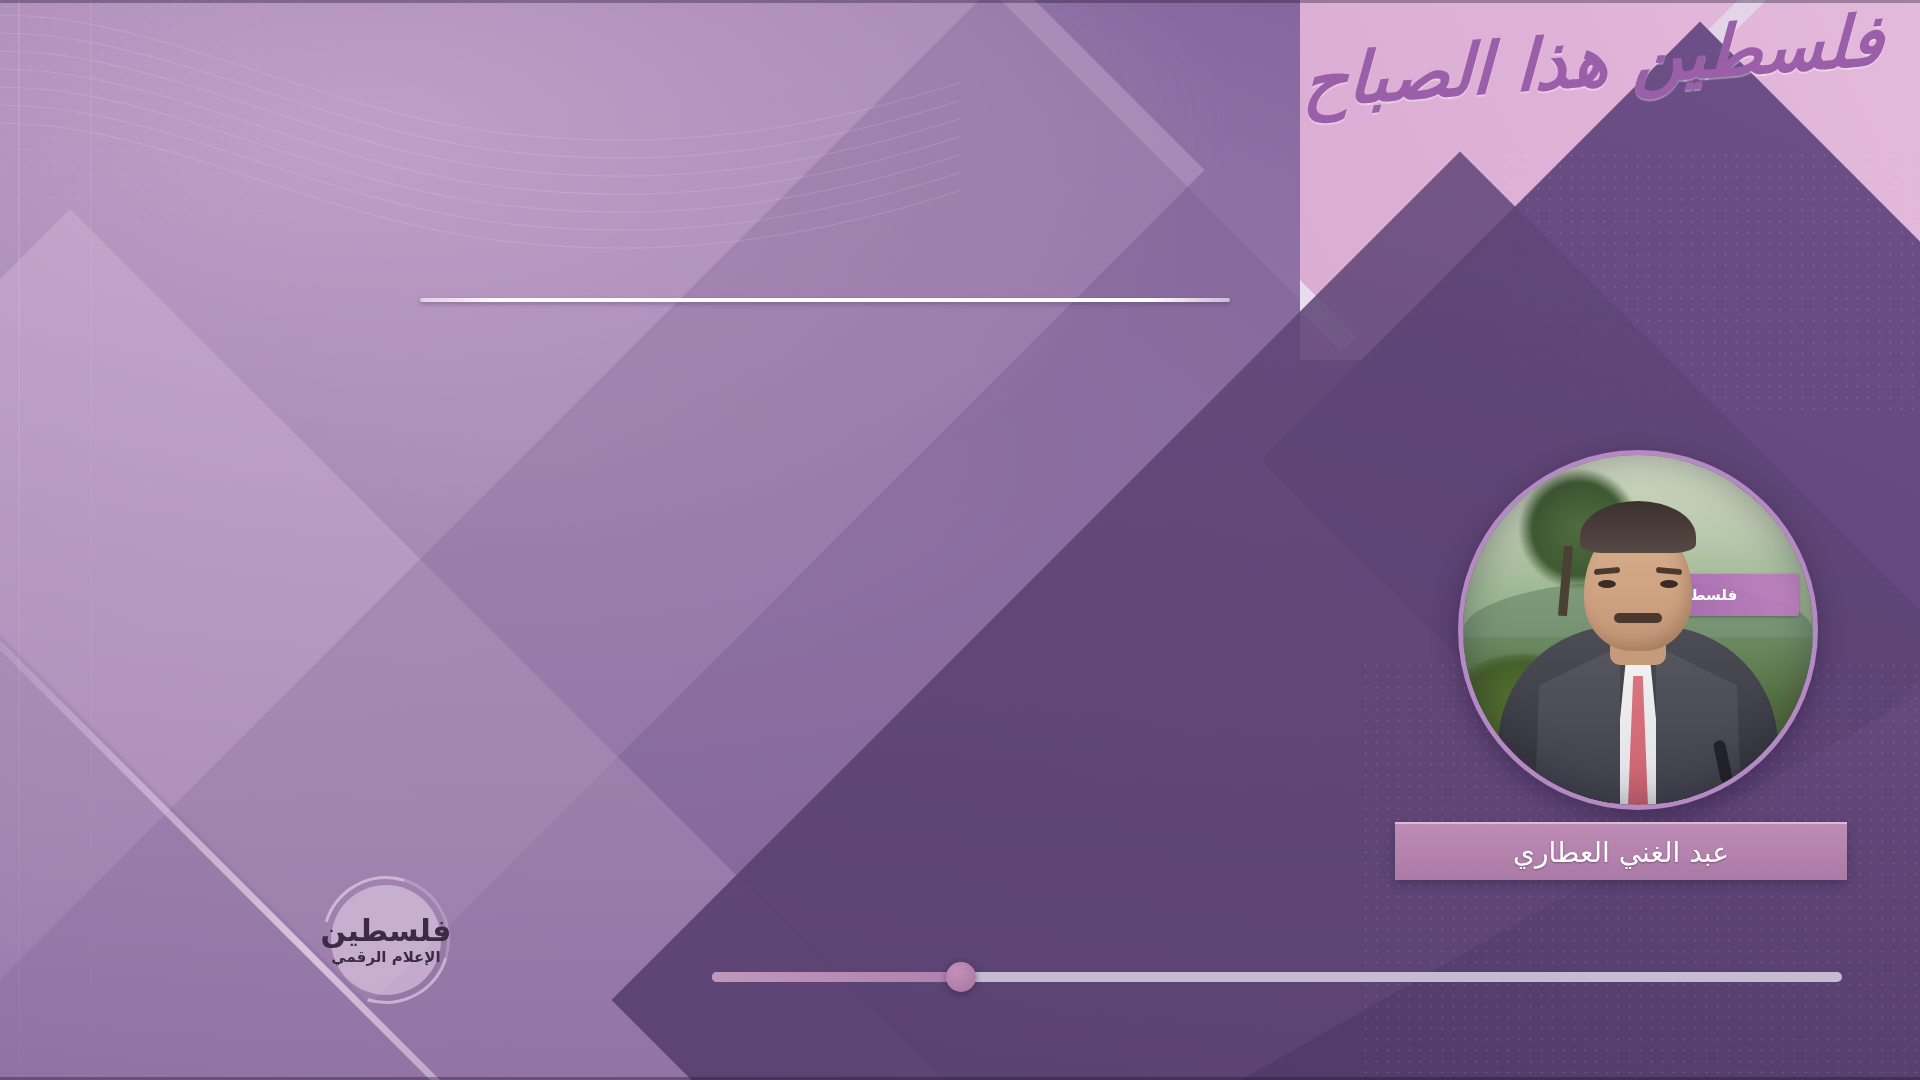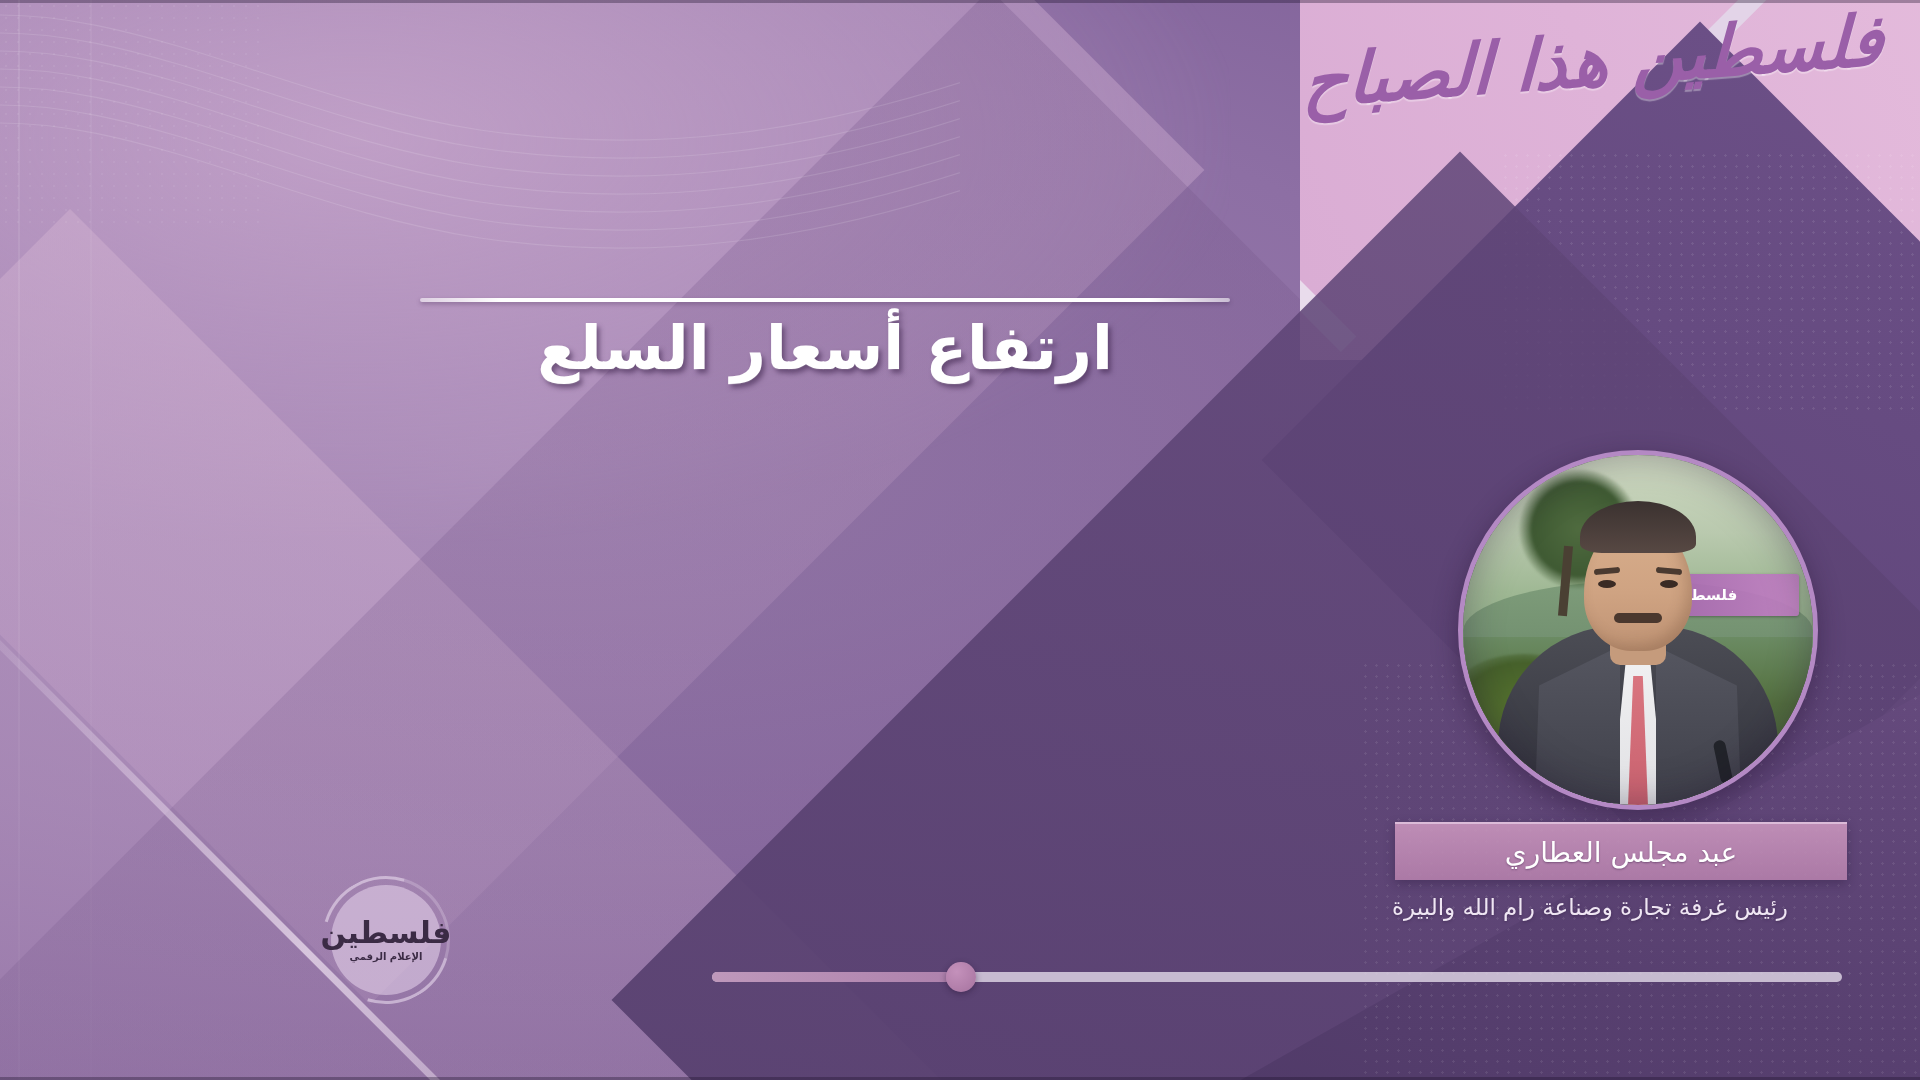--- a/index.html
+++ b/index.html
@@ -443,21 +443,21 @@
   }
   .wm-main {
     color: #3b2b45;
     font-size: 30px;
     font-weight: 700;
     direction: rtl;
     line-height: 1;
   }
   .wm-sub {
     color: #3b2b45;
-    font-size: 10px;
+    font-size: 15px;
     font-weight: 700;
     direction: rtl;
     line-height: 1;
   }
 
   
   .edge-top, .edge-bottom {
     position: absolute; left: 0; right: 0; height: 3px;
     background: rgba(30,16,44,0.35);
   }
@@ -503,21 +503,20 @@
   <div class="dots tr"></div>
 
   <div class="br-dark"></div>
   <div class="br-solid"></div>
   <div class="dots br"></div>
 
   <div class="channel-logo">فلسطين هذا الصباح</div>
 
   <div class="headline">
     <div class="divider"></div>
-    <div class="line line2">ارتفاع أسعار السلع</div>
   </div>
 
   <div class="portrait">
     <div class="scene">
       <div class="p-sky"></div>
       <div class="p-hill"></div>
       <div class="p-ground"></div>
       <div class="p-tree"></div>
       <div class="p-trunk"></div>
       <div class="p-bush"></div>
@@ -534,23 +533,22 @@
     <div class="p-brow-l"></div>
     <div class="p-brow-r"></div>
     <div class="p-eye-l"></div>
     <div class="p-eye-r"></div>
     <div class="p-mous"></div>
     <div class="p-mic"></div>
     <div class="portrait-vig"></div>
   </div>
 
   <div class="nameplate">
-    <span class="name">عبد مجلس العطاري</span>
+    <span class="name">عبد الغني العطاري</span>
   </div>
-  <div class="role">رئيس غرفة تجارة وصناعة رام الله والبيرة</div>
 
   <div class="progress-wrap">
     <div class="progress-track"></div>
     <div class="progress-fill" style="width: 22%;"></div>
     <div class="progress-knob" style="left: 22%;"></div>
   </div>
 
   <div class="watermark">
     <div class="wm-ring"></div>
     <div class="wm-disc">

